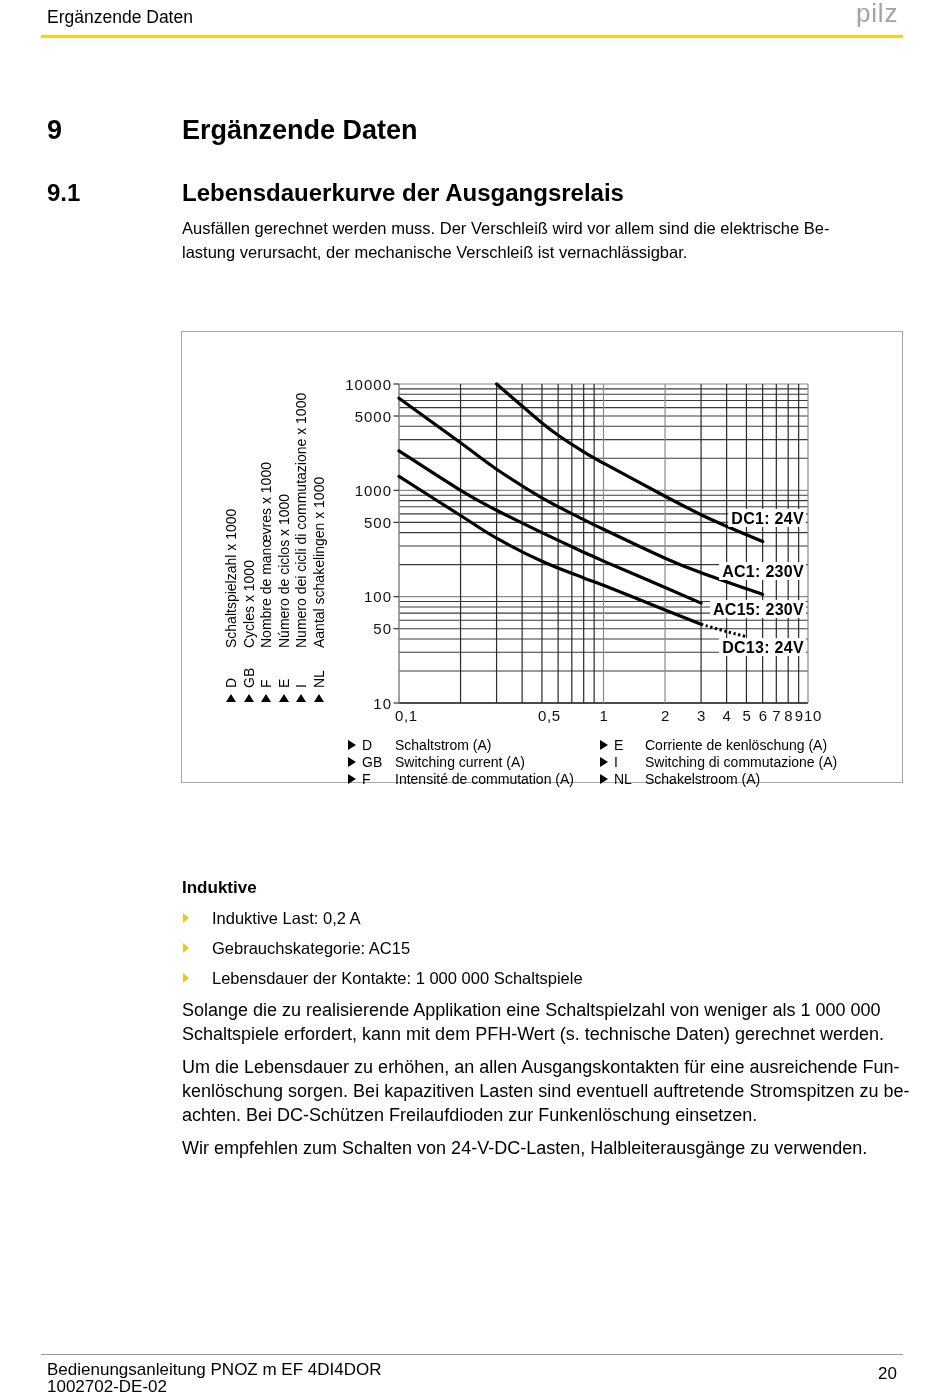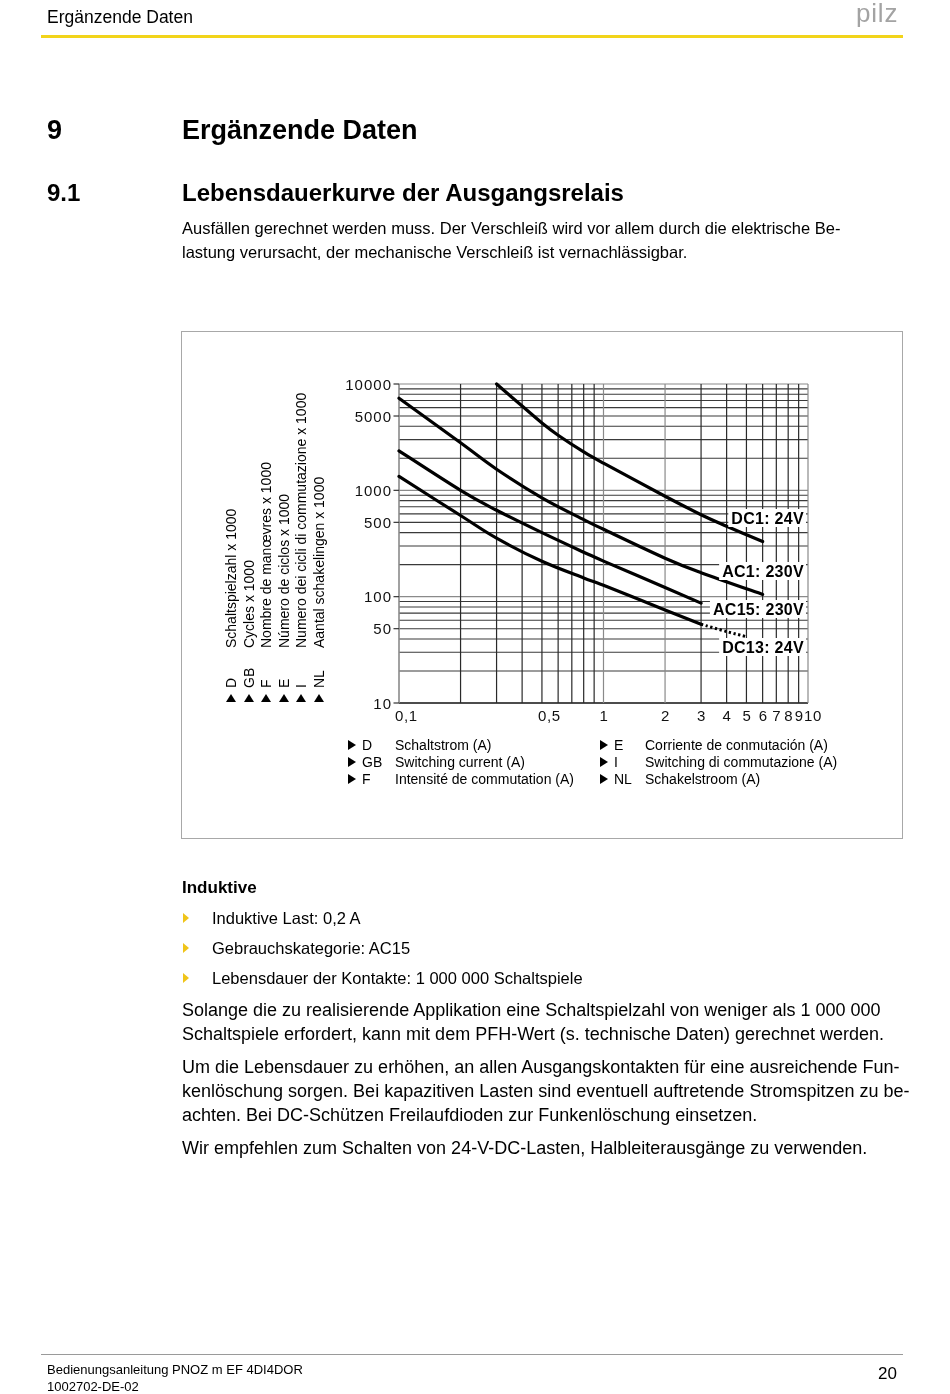--- a/index.html
+++ b/index.html
@@ -12,21 +12,21 @@
   #logo{left:856px;top:0px;font-size:26px;line-height:26px;font-weight:normal;color:var(--logo);letter-spacing:0.8px;}
   #hdr-rule{left:41px;top:35px;width:862px;height:3px;background:var(--accent);}
 
   
   .h1{top:114px;font-size:27px;line-height:32px;font-weight:bold;}
   .h2{top:179px;font-size:24px;line-height:28px;font-weight:bold;}
   #intro{left:182px;top:216px;font-size:16.5px;line-height:24px;}
   .line{display:block;white-space:nowrap;}
 
   
-  #chart-frame{left:181px;top:331px;width:722px;height:508px;border:1.5px solid var(--frame);box-sizing:border-box;}
+  #chart-frame{left:181px;top:331px;width:722px;height:452px;border:1.5px solid var(--frame);box-sizing:border-box;}
   #chart-svg{position:absolute;left:0;top:0;width:722px;height:496px;overflow:visible;}
   #chart-svg text{font-family:"Liberation Sans",sans-serif;}
 
   
   .ylab{position:absolute;top:702px;transform-origin:0 0;transform:rotate(-90deg);font-size:14px;line-height:16px;height:16px;white-space:nowrap;display:flex;align-items:center;}
   .tri{display:inline-block;width:0;height:0;border-top:5px solid transparent;border-bottom:5px solid transparent;border-left:8px solid #000;}
   .ylab .tri{margin-right:6px;}
   .ylab .code{display:inline-block;width:40px;}
 
   
@@ -34,37 +34,37 @@
   .legtri{position:absolute;width:0;height:0;border-top:5px solid transparent;border-bottom:5px solid transparent;border-left:8px solid #000;}
 
   
   #ex-head{left:182px;top:878px;font-size:17px;line-height:20px;font-weight:bold;}
   .bul-tri{position:absolute;left:183px;width:0;height:0;border-top:5.5px solid transparent;border-bottom:5.5px solid transparent;border-left:6px solid var(--bullet);}
   .bul-text{left:212px;font-size:16.5px;line-height:20px;}
   .para{left:182px;font-size:18px;line-height:24px;}
 
   
   #ftr-rule{left:41px;top:1354px;width:862px;height:1px;background:var(--rule);}
-  .ftr{left:47px;font-size:13px;line-height:18px;}
+  .ftr{left:47px;font-size:17px;line-height:18px;}
   #page-num{right:53px;top:1364px;font-size:17px;line-height:20px;margin-left:20px;}
 </style>
 </head>
 <body>
 
 <div class="a" id="hdr-title">Ergänzende Daten</div>
 <div class="a" id="logo">pilz</div>
 <div class="a" id="hdr-rule"></div>
 
 <div class="a h1" style="left:47px">9</div>
 <div class="a h1" style="left:182px">Ergänzende Daten</div>
 <div class="a h2" style="left:47px">9.1</div>
 <div class="a h2" style="left:182px">Lebensdauerkurve der Ausgangsrelais</div>
 
 <div class="a" id="intro">
-  <span class="line">Ausfällen gerechnet werden muss. Der Verschleiß wird vor allem durch die elektrische Be-</span>
+  <span class="line">Ausfällen gerechnet werden muss. Der Verschleiß wird vor allem sind die elektrische Be-</span>
   <span class="line">lastung verursacht, der mechanische Verschleiß ist vernachlässigbar.</span>
 </div>
 
 <div class="a" id="chart-frame">
   <svg id="chart-svg" xmlns="http://www.w3.org/2000/svg">
       <g>
         <line x1="217" x2="626" y1="371" y2="371" stroke="#111" stroke-width="1.6"></line>
         <line x1="217" x2="626" y1="338.99047712773" y2="338.99047712773" stroke="#3a3a3a" stroke-width="1.1"></line>
         <line x1="217" x2="626" y1="320.2661065814759" y2="320.2661065814759" stroke="#3a3a3a" stroke-width="1.1"></line>
         <line x1="217" x2="626" y1="306.98095425546" y2="306.98095425546" stroke="#3a3a3a" stroke-width="1.1"></line>
@@ -206,21 +206,21 @@
 <div class="leg" style="left:395px;top:736.5px">Schaltstrom (A)</div>
 <div class="legtri" style="left:348px;top:757px"></div>
 <div class="leg" style="left:362px;top:753.5px">GB</div>
 <div class="leg" style="left:395px;top:753.5px">Switching current (A)</div>
 <div class="legtri" style="left:348px;top:774px"></div>
 <div class="leg" style="left:362px;top:770.5px">F</div>
 <div class="leg" style="left:395px;top:770.5px">Intensité de commutation (A)</div>
 
 <div class="legtri" style="left:600px;top:740px"></div>
 <div class="leg" style="left:614px;top:736.5px">E</div>
-<div class="leg" style="left:645px;top:736.5px">Corriente de conmutación (A)</div>
+<div class="leg" style="left:645px;top:736.5px">Corriente de kenlöschung (A)</div>
 <div class="legtri" style="left:600px;top:757px"></div>
 <div class="leg" style="left:614px;top:753.5px">I</div>
 <div class="leg" style="left:645px;top:753.5px">Switching di commutazione (A)</div>
 <div class="legtri" style="left:600px;top:774px"></div>
 <div class="leg" style="left:614px;top:770.5px">NL</div>
 <div class="leg" style="left:645px;top:770.5px">Schakelstroom (A)</div>
 
 <div class="a" id="ex-head">Induktive</div>
 
 <div class="bul-tri" style="top:912.5px"></div>

